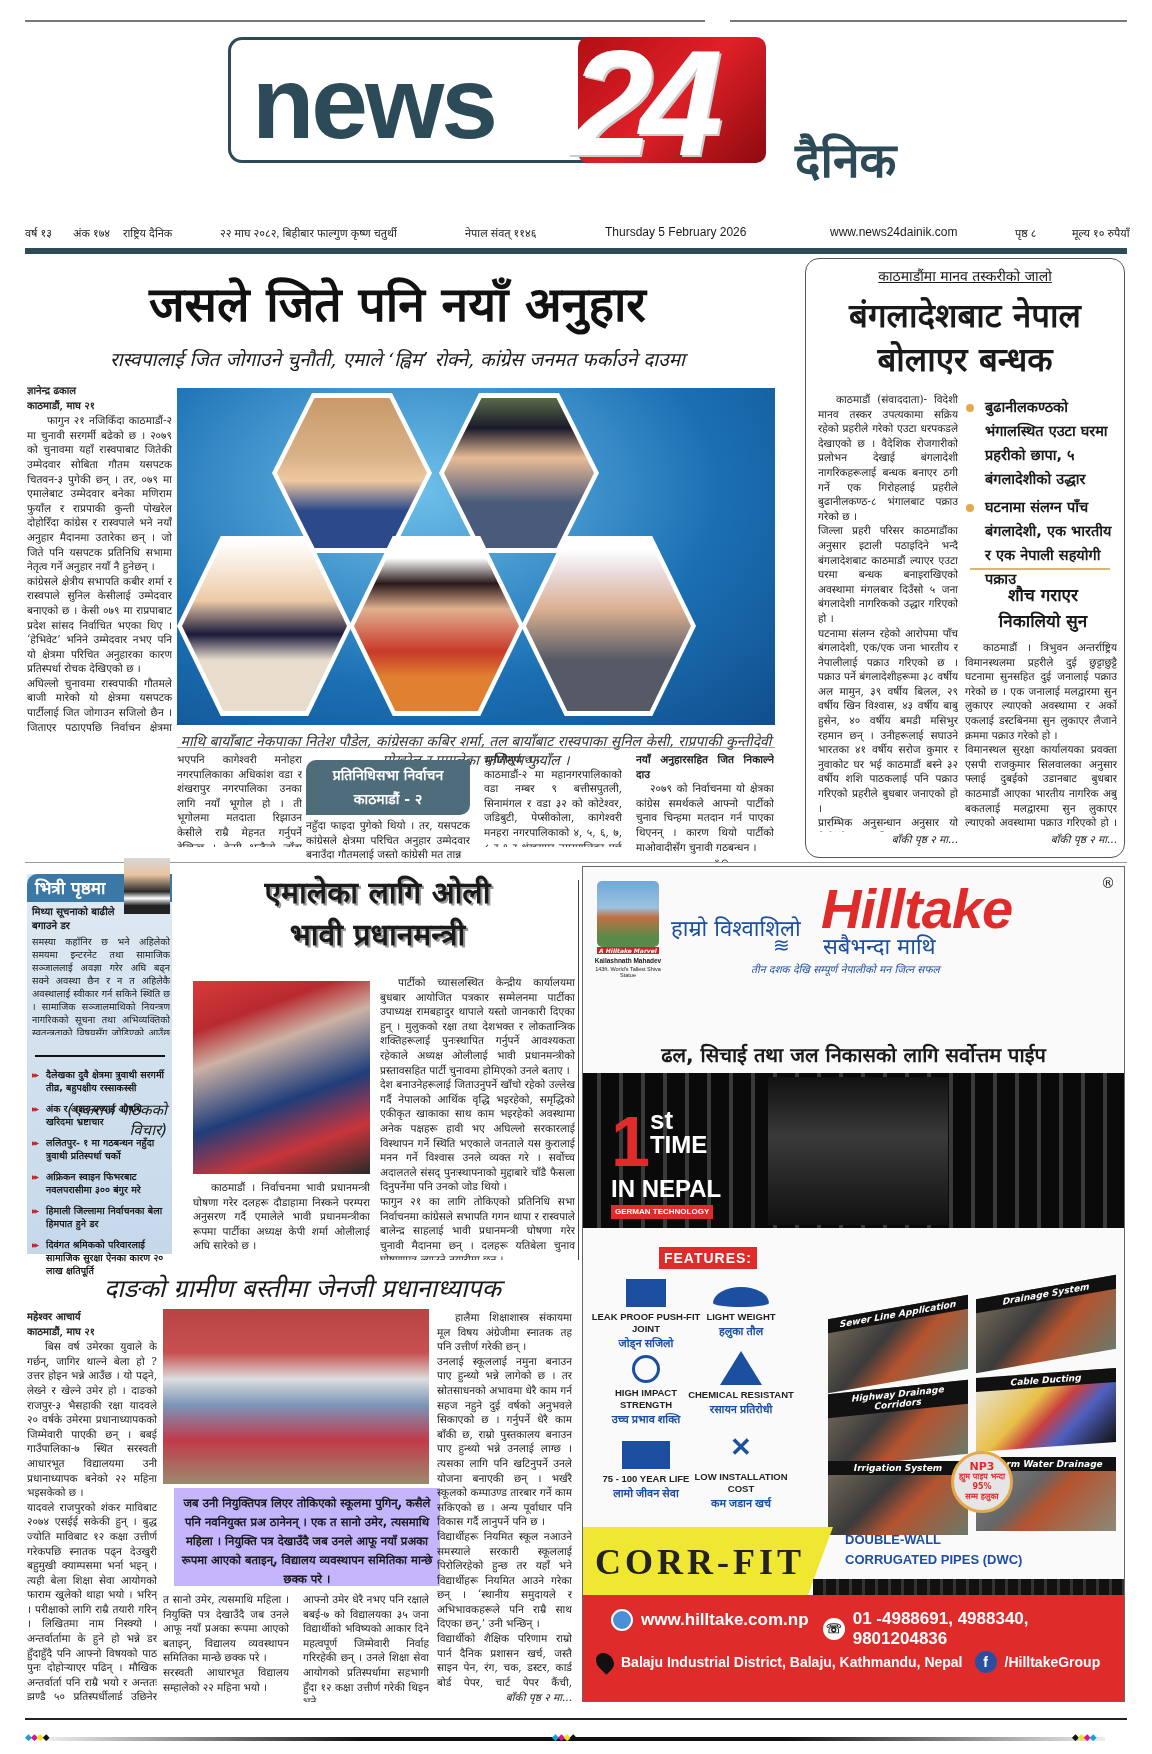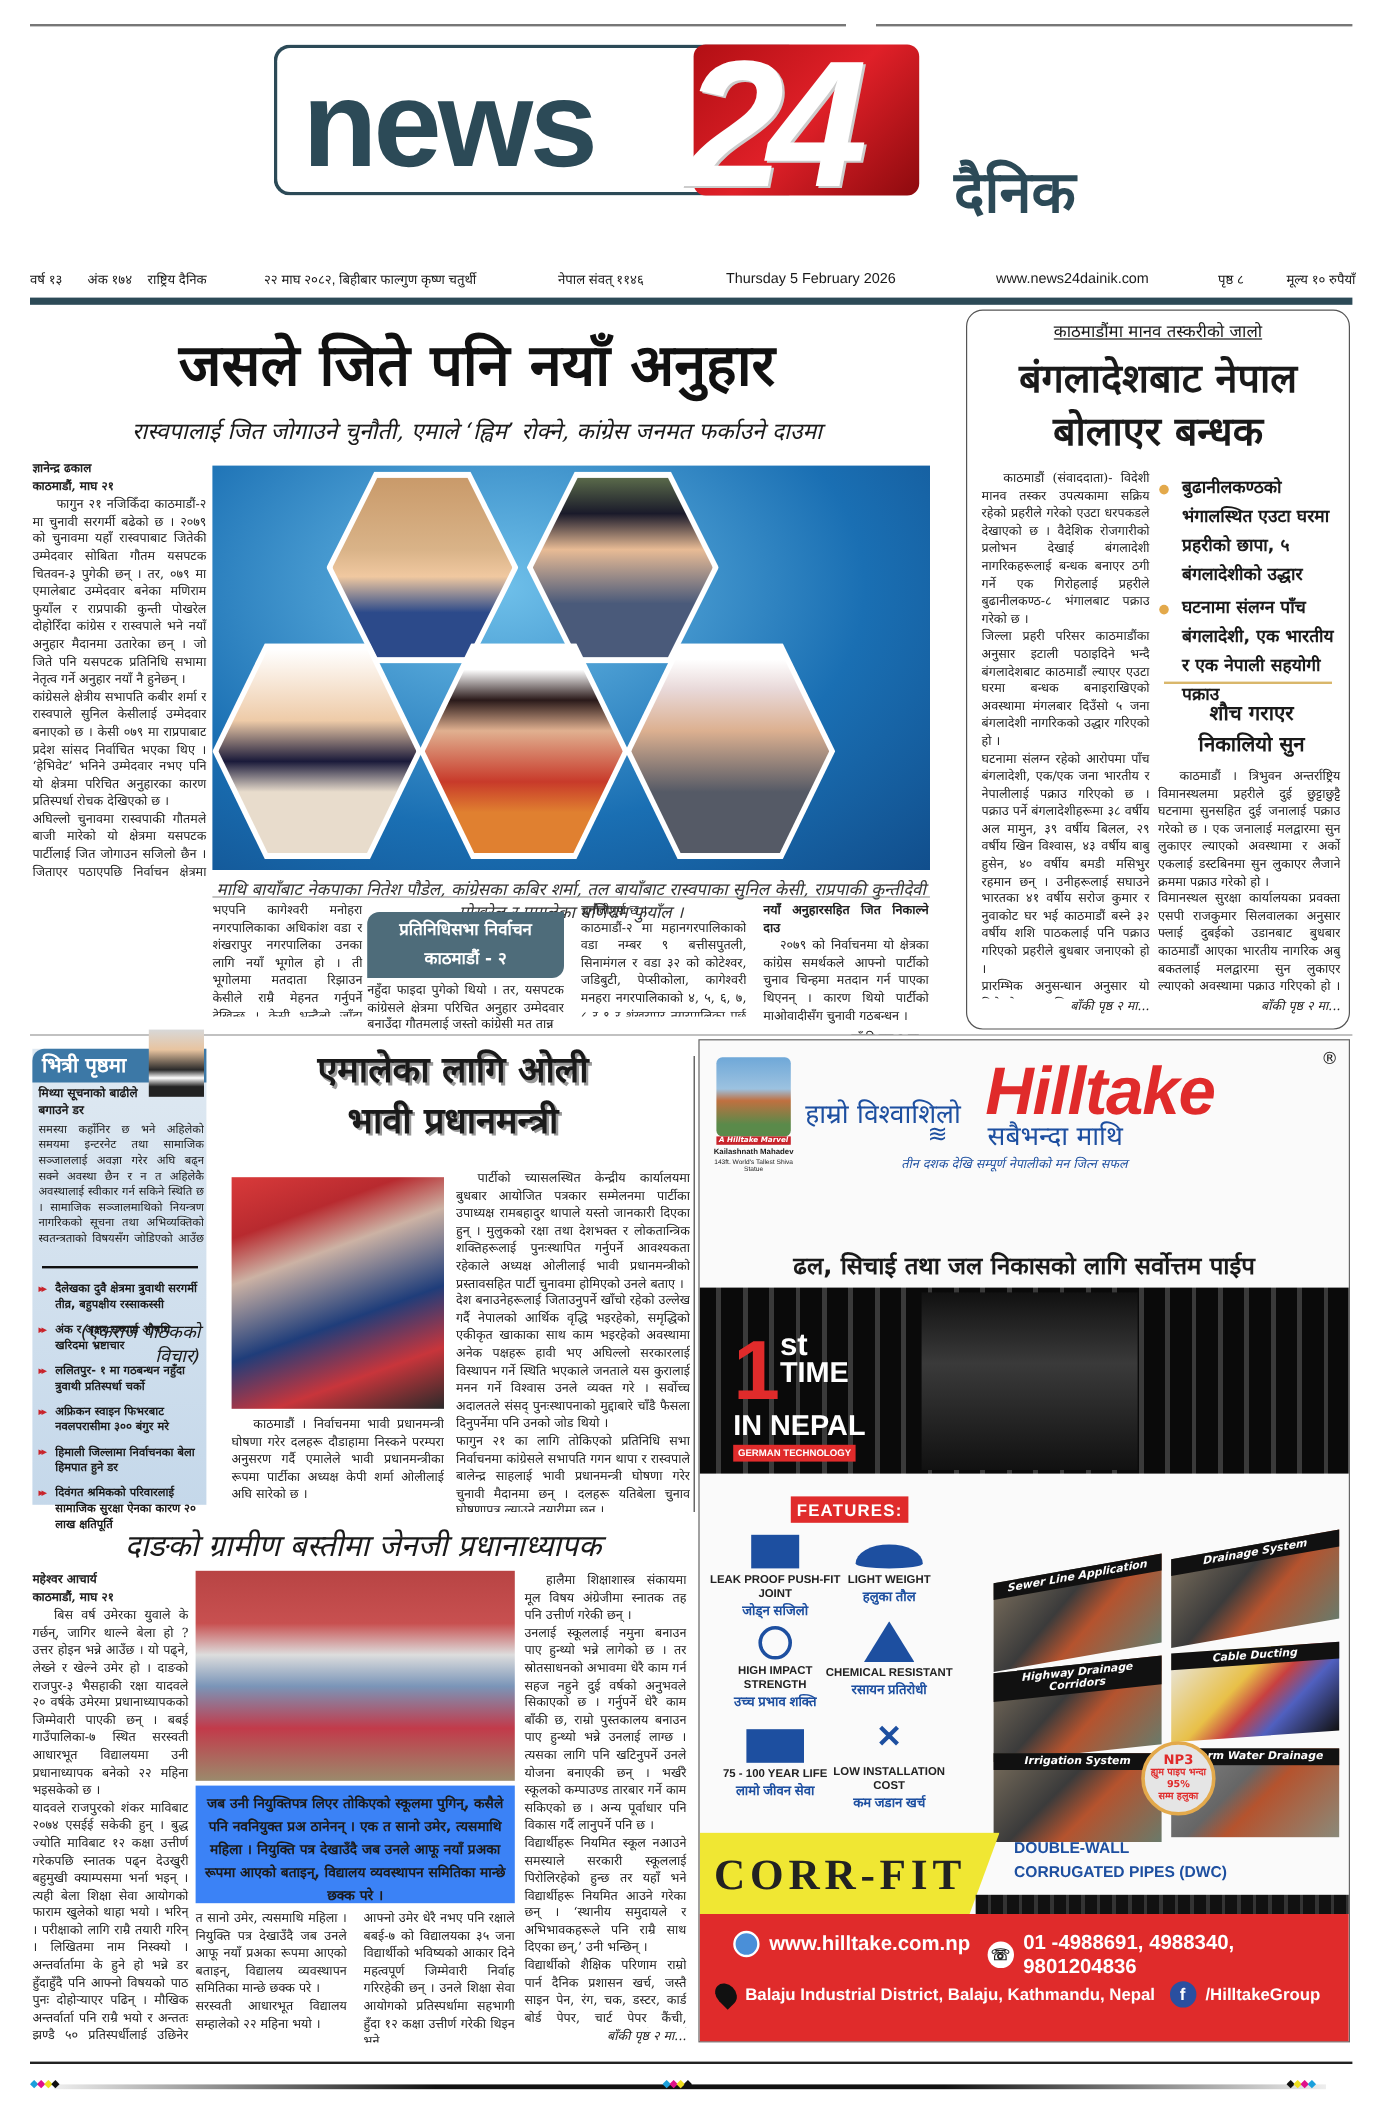--- a/index.html
+++ b/index.html
@@ -33,21 +33,21 @@
 .shauch{position:absolute;left:963px;top:582px;width:160px;text-align:center;font-size:17px;font-weight:bold;line-height:26px}
 .sidebar{position:absolute;left:27px;top:874px;width:145px;height:380px;background:linear-gradient(#dfe9f2,#c5d8ea)}
 .sidebar-title{position:absolute;left:27px;top:874px;width:145px;height:28px;background:#3c78a6;color:#fff;font-size:17px;font-weight:bold;padding-left:8px;line-height:28px;border-radius:10px 0 0 0}
 .sb-item{position:relative;padding-left:14px;margin-bottom:8px;font-size:9.5px;line-height:13px;font-weight:bold}
 .sb-item::before{content:"\25B6\25B6";position:absolute;left:0;top:0;color:#c8242b;font-size:6px;letter-spacing:-2px}
 .h2{position:absolute;left:180px;top:872px;width:395px;text-align:center;font-size:30px;font-weight:bold;line-height:42px;font-family:"DejaVu Serif",serif;text-shadow:2px 2px 0 #999}
 .vline{position:absolute;width:1px;background:#444}
 .oli-photo{position:absolute;left:193px;top:981px;width:177px;height:193px;background:linear-gradient(160deg,#d93a3a 0%,#b82a2f 20%,#ccb2a4 35%,#1f3d7a 60%,#c8353b 80%,#2a2a2a)}
 .h3{position:absolute;left:25px;top:1270px;width:555px;text-align:center;font-size:25px;font-family:"DejaVu Serif",serif;font-style:italic}
 .school-photo{position:absolute;left:163px;top:1309px;width:266px;height:175px;background:linear-gradient(180deg,#b84444 0%,#c85050 25%,#ddd 40%,#7a95b8 55%,#c23a4a 75%,#9b8a6c)}
-.quote{position:absolute;left:163px;top:1488px;width:266px;height:98px;background:#3b82f6;text-align:center;font-size:11.5px;line-height:19px;font-weight:bold;padding-top:6px}
+.quote{position:absolute;left:174px;top:1488px;width:266px;height:98px;background:#c4b5fd;text-align:center;font-size:11.5px;line-height:19px;font-weight:bold;padding-top:6px}
 .ad{position:absolute;left:582px;top:866px;width:543px;height:836px;border:1.5px solid #666;background:#fafafa;overflow:hidden}
 .ad-redbar{position:absolute;left:0;top:146px;width:100%;height:24px;background:#e02b2b;color:#fff;text-align:center;font-family:"Liberation Sans",sans-serif;font-size:13.5px;line-height:24px;letter-spacing:.5px}
 .pipe{position:absolute;left:0;top:206px;width:100%;height:155px;background:repeating-linear-gradient(90deg,#0a0a0a 0 14px,#3a3a3a 14px 18px,#0a0a0a 18px 22px);}
 .pipe-mid{position:absolute;left:185px;top:210px;width:180px;height:148px;background:linear-gradient(180deg,#111,#3a3a3a 40%,#111);}
 .features-tag{position:absolute;left:76px;top:380px;width:98px;height:22px;background:#e02b2b;color:#fff;font-weight:bold;font-size:14px;text-align:center;line-height:22px;font-family:"Liberation Sans",sans-serif;letter-spacing:1px}
 .feat{position:absolute;width:110px;text-align:center;font-family:"Liberation Sans",sans-serif;font-weight:bold;color:#222;font-size:9.5px;line-height:12px}
 .feat .np{color:#1d4fa0;font-size:11px;margin-top:2px}
 .feat .ic{width:40px;height:28px;margin:0 auto 4px;background:#1d4fa0}
 .apps{position:absolute;left:245px;top:420px;width:290px;height:240px}
 .app{position:absolute;width:140px;height:74px;background:linear-gradient(135deg,#7a6e5c,#3b3b3b 40%,#b5532e 60%,#6a7a6a);}

